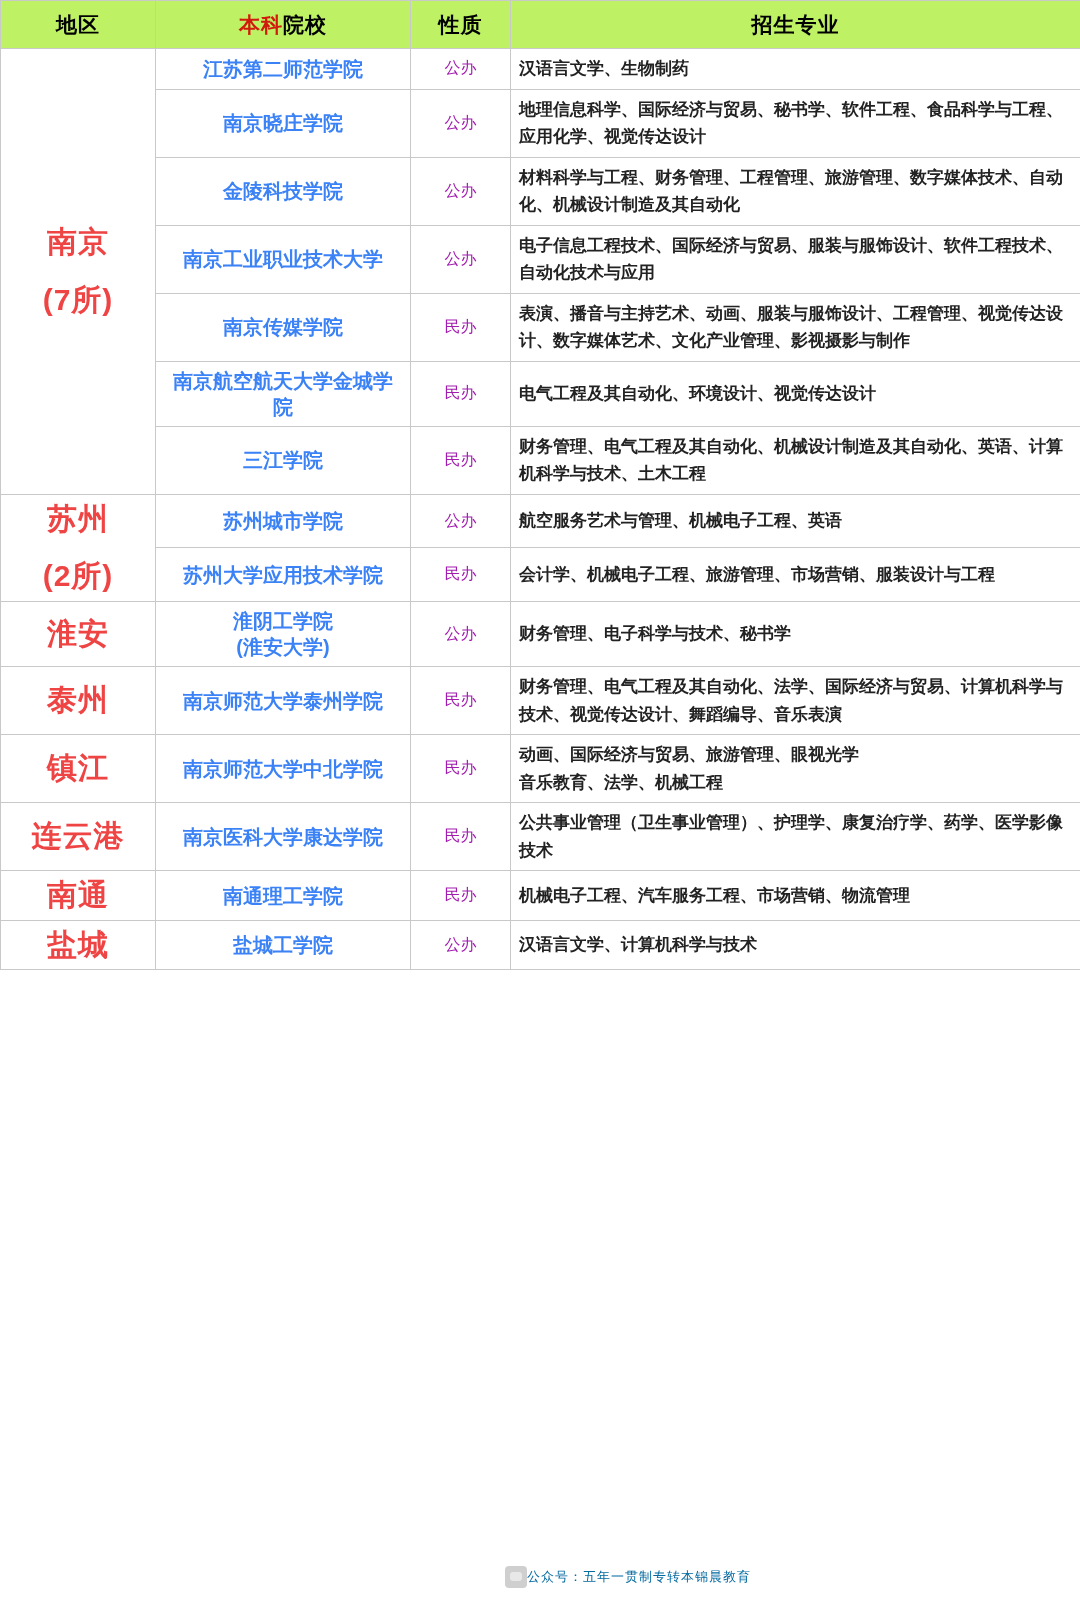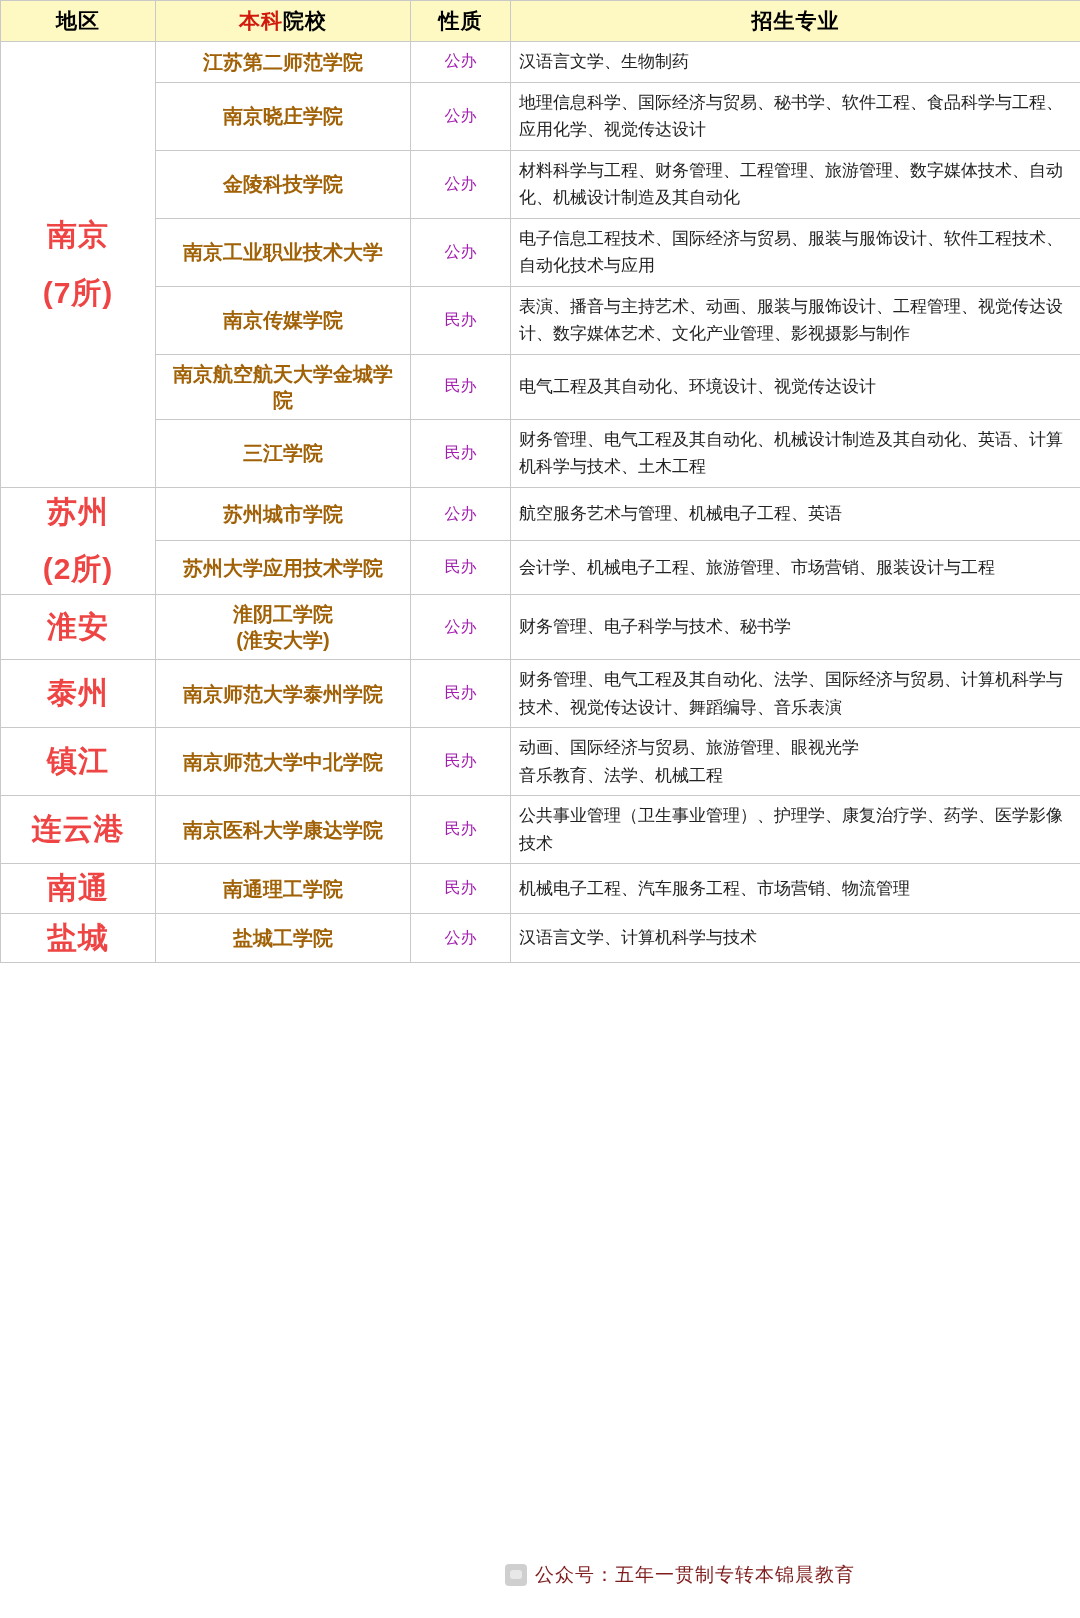--- a/index.html
+++ b/index.html
@@ -25,22 +25,22 @@
     vertical-align: middle;
     padding: 6px 8px;
   }
   
   col.c-region { width: 155px; }
   col.c-school { width: 255px; }
   col.c-type   { width: 100px; }
   col.c-major  { width: 570px; }
 
   thead th {
-    background: #fef9c3;
-    height: 41px;
+    background: #bef264;
+    height: 48px;
     font-size: 21px;
     font-weight: bold;
     color: #000000;
     text-align: center;
     letter-spacing: 1px;
     border: 1px solid #c9c9c9;
   }
   thead th .hl { color: #d11a0b; }
 
   td.region {
@@ -50,48 +50,48 @@
     color: #ef4444;
     line-height: 1.22;
     letter-spacing: 1px;
   }
   td.region .sub { display: block; font-size: 30px; margin-top: 21px; }
 
   td.school {
     text-align: center;
     font-size: 20px;
     font-weight: bold;
-    color: #a16207;
+    color: #3b82f6;
     line-height: 1.3;
   }
 
   td.type {
     text-align: center;
     font-size: 16px;
     color: #a21caf;
   }
 
   td.major {
     text-align: left;
     font-size: 17px;
     color: #222222;
     line-height: 1.62;
     padding: 10px 12px 10px 10px;
+    font-weight: bold;
   }
 
   
   .watermark {
     position: absolute;
     left: 505px;
     bottom: 30px;
     display: flex;
     align-items: center;
-    gap: 8px;
-    color: #7f1d1d;
-    font-size: 19px;
+    color: #0369a1;
+    font-size: 13px;
     letter-spacing: 1px;
     pointer-events: none;
   }
   .watermark .wm-logo {
     width: 22px; height: 22px;
     border-radius: 4px;
     background: #cfcfcf;
     display: inline-block;
     position: relative;
   }

